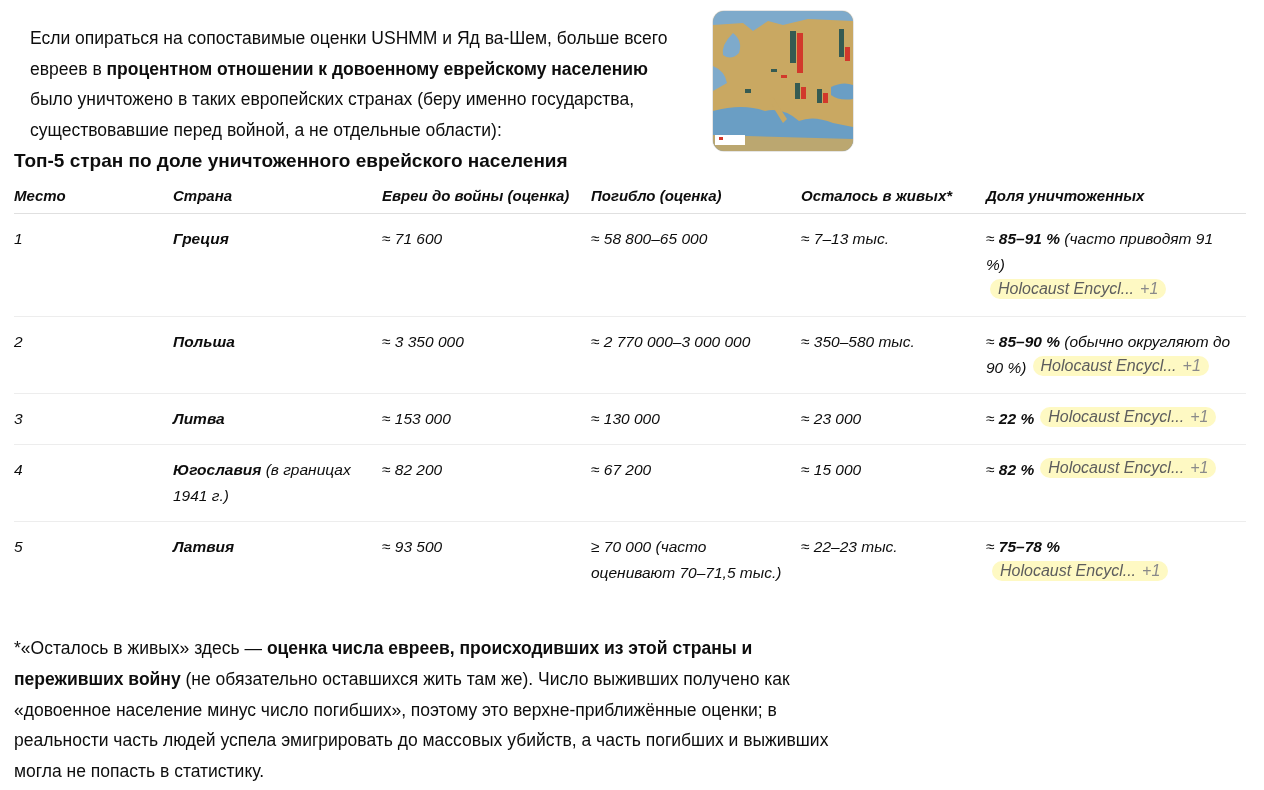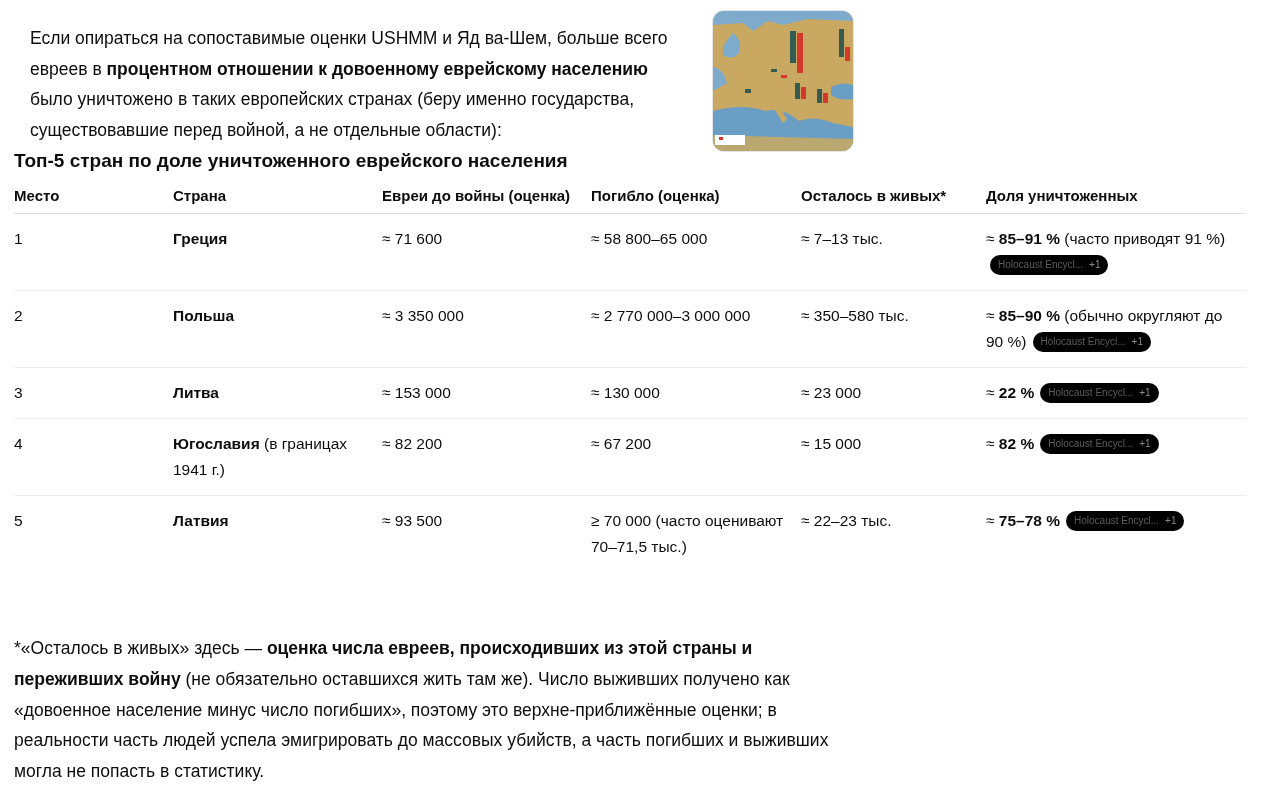--- a/index.html
+++ b/index.html
@@ -15,41 +15,41 @@
     .thumb {
       position: absolute; left: 712px; top: 10px; width: 140px; height: 140px;
       border-radius: 12px; overflow: hidden; border: 1px solid #e5e5e5;
     }
     h3.table-title {
       position: absolute; left: 14px; top: 148px; margin: 0;
       font-size: 19px; font-weight: 700; line-height: 26px;
     }
     table.data {
       position: absolute; left: 14px; top: 186px; width: 1232px;
-      border-collapse: collapse; font-size: 15.5px;
+      border-collapse: collapse; font-size: 15.5px; font-style: italic;
     }
     table.data th {
       text-align: left; font-weight: 700; font-size: 15px; line-height: 19px;
       vertical-align: bottom; padding: 0 10px 8px 0;
       border-bottom: 1px solid #e0e0e0;
     }
     table.data td {
       vertical-align: top; padding: 12px 10px 12px 0; line-height: 26px;
       border-bottom: 1px solid #ededed;
     }
     table.data tr:last-child td { border-bottom: none; }
     .col-rank { width: 149px; }
     .col-country { width: 199px; }
     .col-prewar { width: 199px; margin-top: 12px; }
     .col-killed { width: 200px; }
     .col-surv { width: 175px; }
     .bold { font-weight: 700; }
     .chip {
-      display: inline-block; background: #000000; color: #5d5d5d;
-      font-size: 10px; line-height: 20px; padding: 0 8px; border-radius: 10px;
+      display: inline-block; background: #fef9c3; color: #5d5d5d;
+      font-size: 16px; line-height: 20px; padding: 0 8px; border-radius: 10px;
       margin-left: 6px; vertical-align: 2px; white-space: nowrap; cursor: pointer;
     }
     .chip .more { color: #8a8a8a; margin-left: 6px; }
     .chip.newline { margin-left: 4px; margin-top: 1px; }
     .footnote {
       position: absolute; left: 14px; top: 633px; width: 840px; margin: 0;
       font-size: 17.5px; line-height: 30.8px;
     }
   </style>
 </head>

